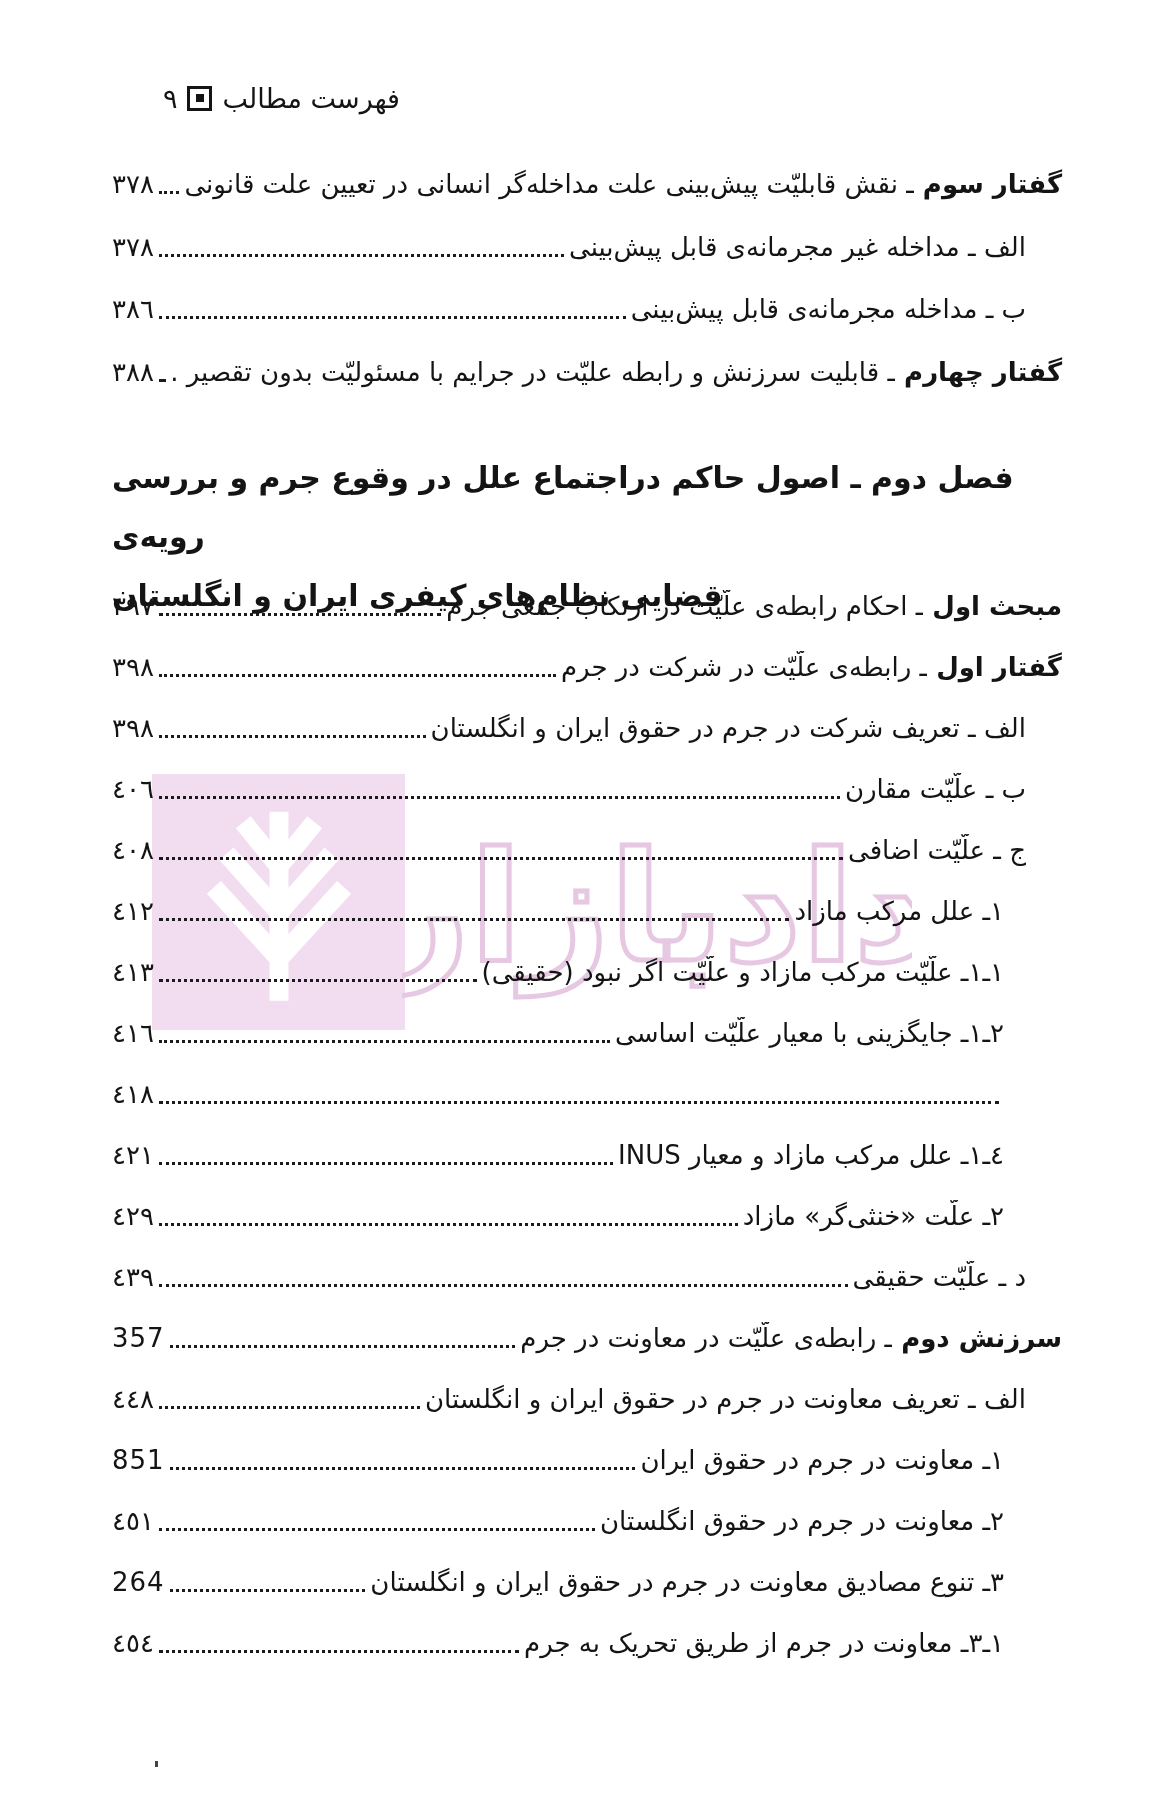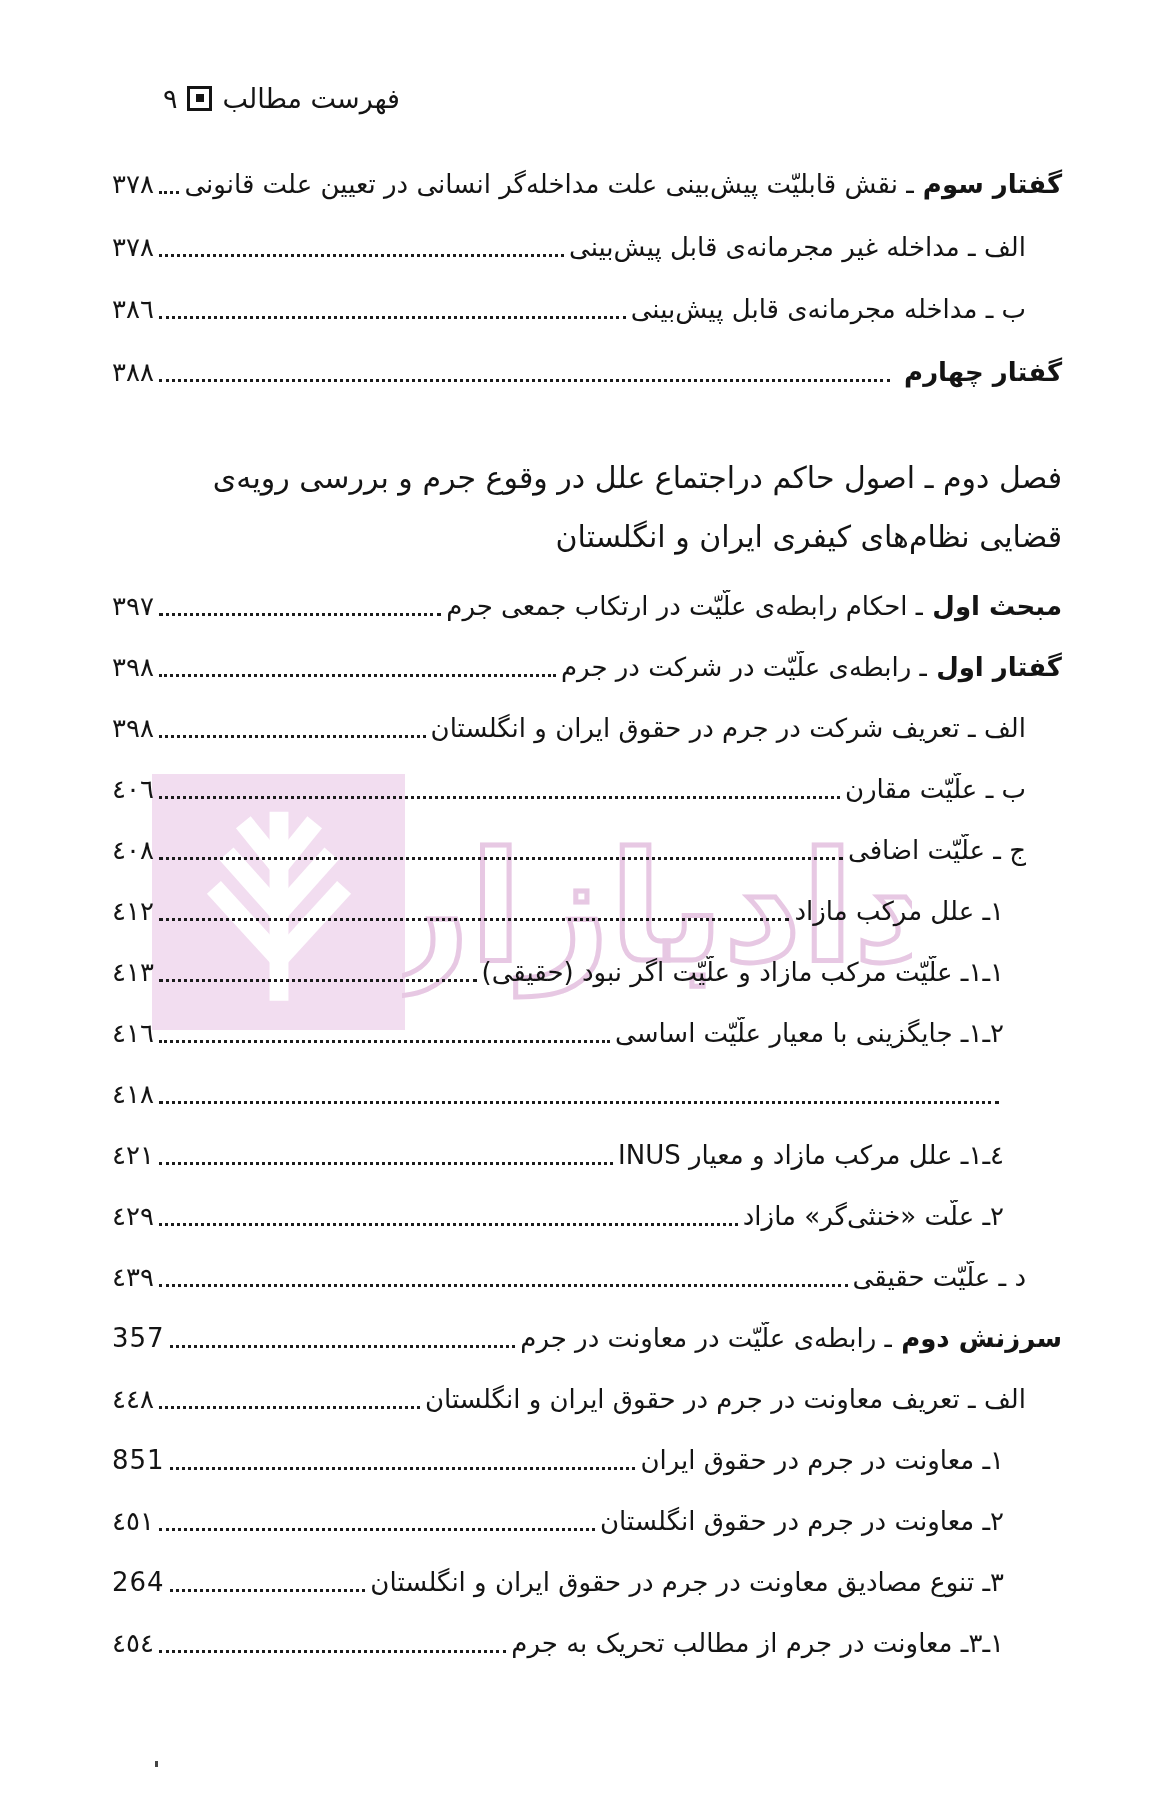--- a/index.html
+++ b/index.html
@@ -22,21 +22,21 @@
     position:absolute;left:140px;top:78px;width:260px;height:40px;
     direction:rtl;display:flex;align-items:center;gap:10px;
     font-size:27px;z-index:2;
   }
   .box-icon{width:19px;height:19px;border:3px solid #141414;display:inline-flex;align-items:center;justify-content:center;flex:0 0 auto;}
   .box-inner{width:8px;height:8px;background:#141414;}
 
   
   .chapter-heading{
     position:absolute;left:112px;top:448px;width:950px;z-index:2;
-    direction:rtl;text-align:right;font-weight:normal;font-size:30px;line-height:59px;
+    direction:rtl;text-align:left;font-weight:bold;font-size:30px;line-height:59px;
   }
 
   
   #toc-rows{position:absolute;left:112px;top:0;width:950px;height:1805px;z-index:1;}
   .toc-row{
     position:absolute;left:0;right:0;height:42px;
     direction:rtl;display:flex;align-items:flex-end;
     font-size:26px;line-height:1.3;white-space:nowrap;
   }
   .toc-row .lbl{font-weight:bold;margin-left:9px;flex:0 0 auto;}
@@ -103,20 +103,21 @@
     <span class="pg">٣٧٨</span>
   </div>
       <div class="toc-row lvl1" style="top: 285px;">
 
     <span class="txt">ب ـ مداخله مجرمانه‌ی قابل پیش‌بینی</span>
     <span class="leader"></span>
     <span class="pg">٣٨٦</span>
   </div>
       <div class="toc-row lvl0" style="top: 348px;">
     <span class="lbl">گفتار چهارم</span>
+    <span class="txt">ـ قابلیت سرزنش و رابطه علیّت در جرایم با مسئولیّت بدون تقصیر .</span>
     <span class="leader"></span>
     <span class="pg">٣٨٨</span>
   </div>
       <div class="toc-row lvl0" style="top: 582px;">
     <span class="lbl">مبحث اول</span>
     <span class="txt">ـ احکام رابطه‌ی علّیّت در ارتکاب جمعی جرم</span>
     <span class="leader"></span>
     <span class="pg">٣٩٧</span>
   </div>
       <div class="toc-row lvl0" style="top: 643px;">
@@ -209,20 +210,20 @@
     <span class="pg">٤٥١</span>
   </div>
       <div class="toc-row lvl2" style="top: 1558px;">
 
     <span class="txt">٣ـ تنوع مصادیق معاونت در جرم در حقوق ایران و انگلستان</span>
     <span class="leader"></span>
     <span class="pg">264</span>
   </div>
       <div class="toc-row lvl2" style="top: 1619px;">
 
-    <span class="txt">١ـ٣ـ معاونت در جرم از مطالب تحریک به جرم</span>
+    <span class="txt">١ـ٣ـ معاونت در جرم از طریق تحریک به جرم</span>
     <span class="leader"></span>
     <span class="pg">٤٥٤</span>
   </div>
     </div>
 
   <div class="speck"></div>
 </div>
 
 </body></html>

